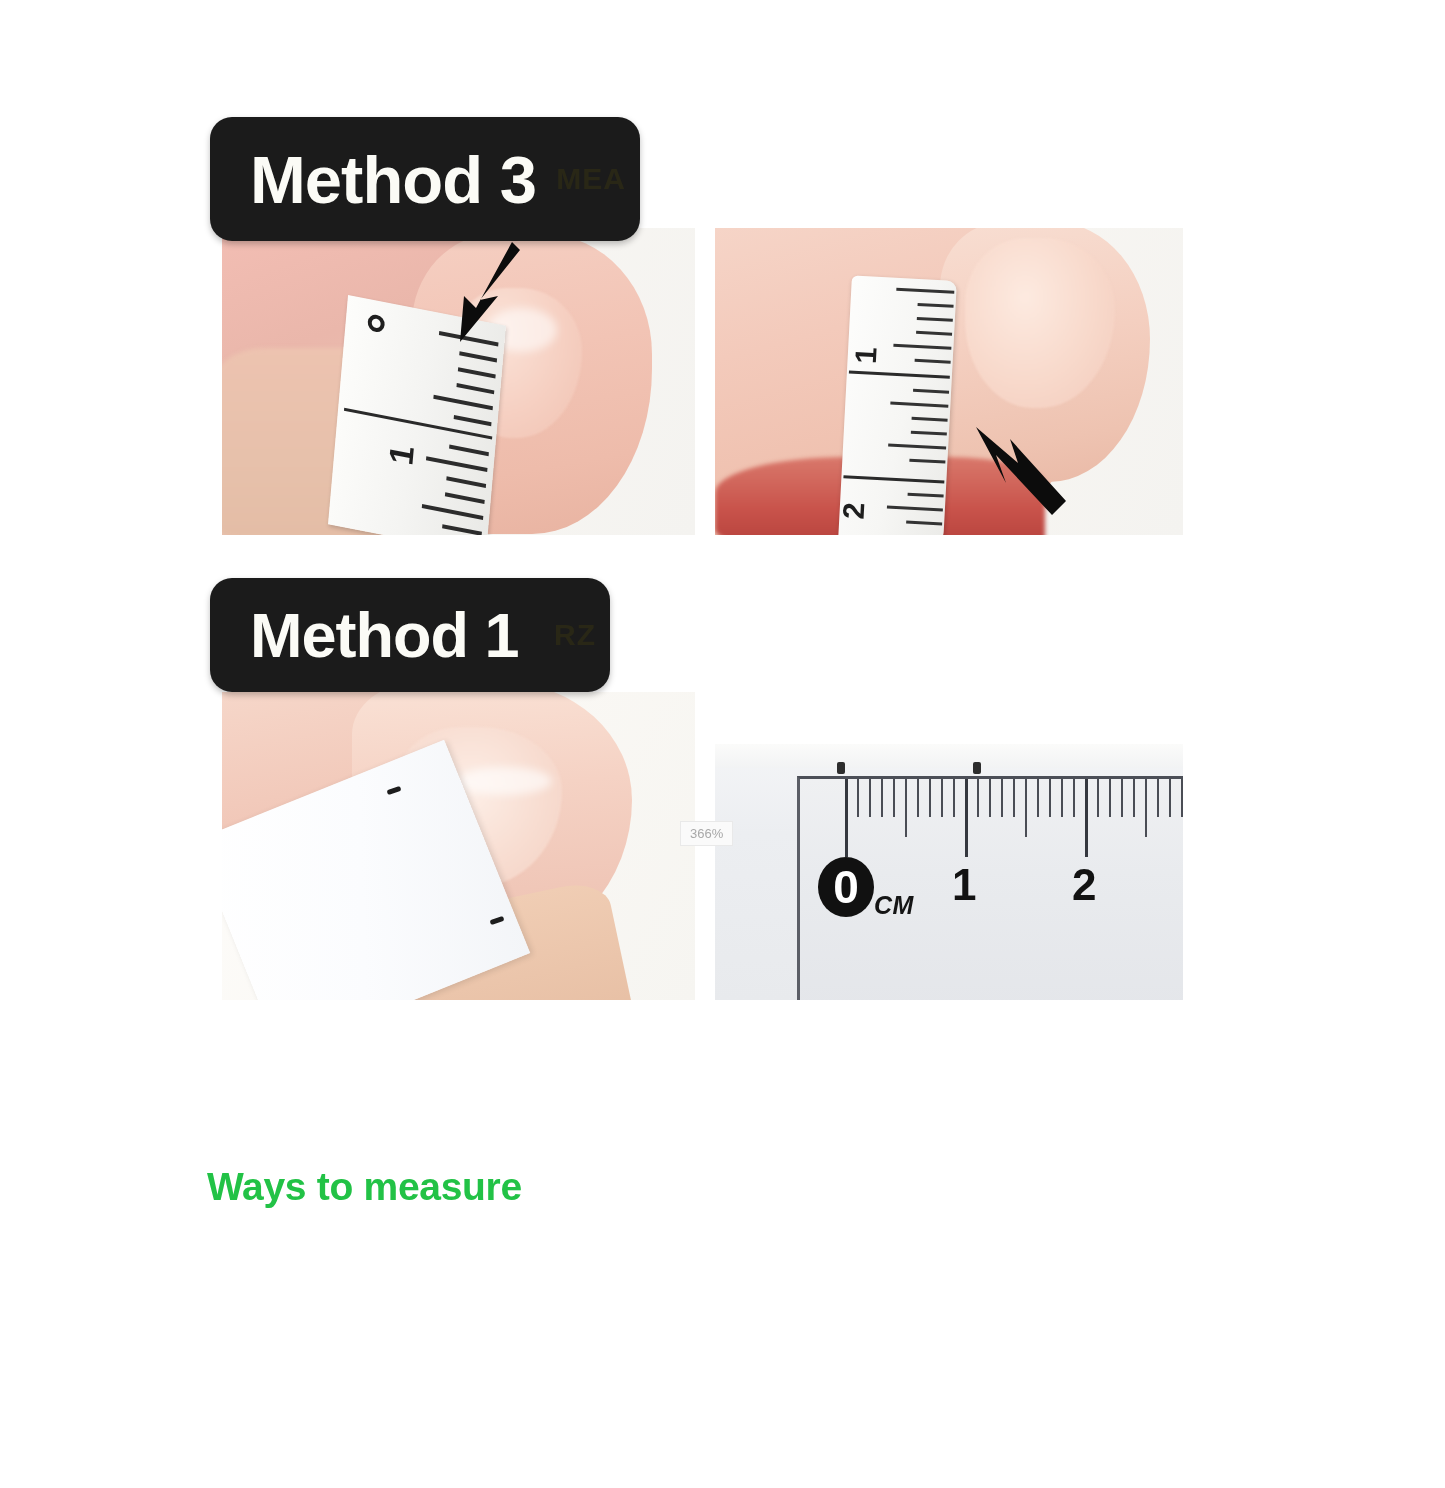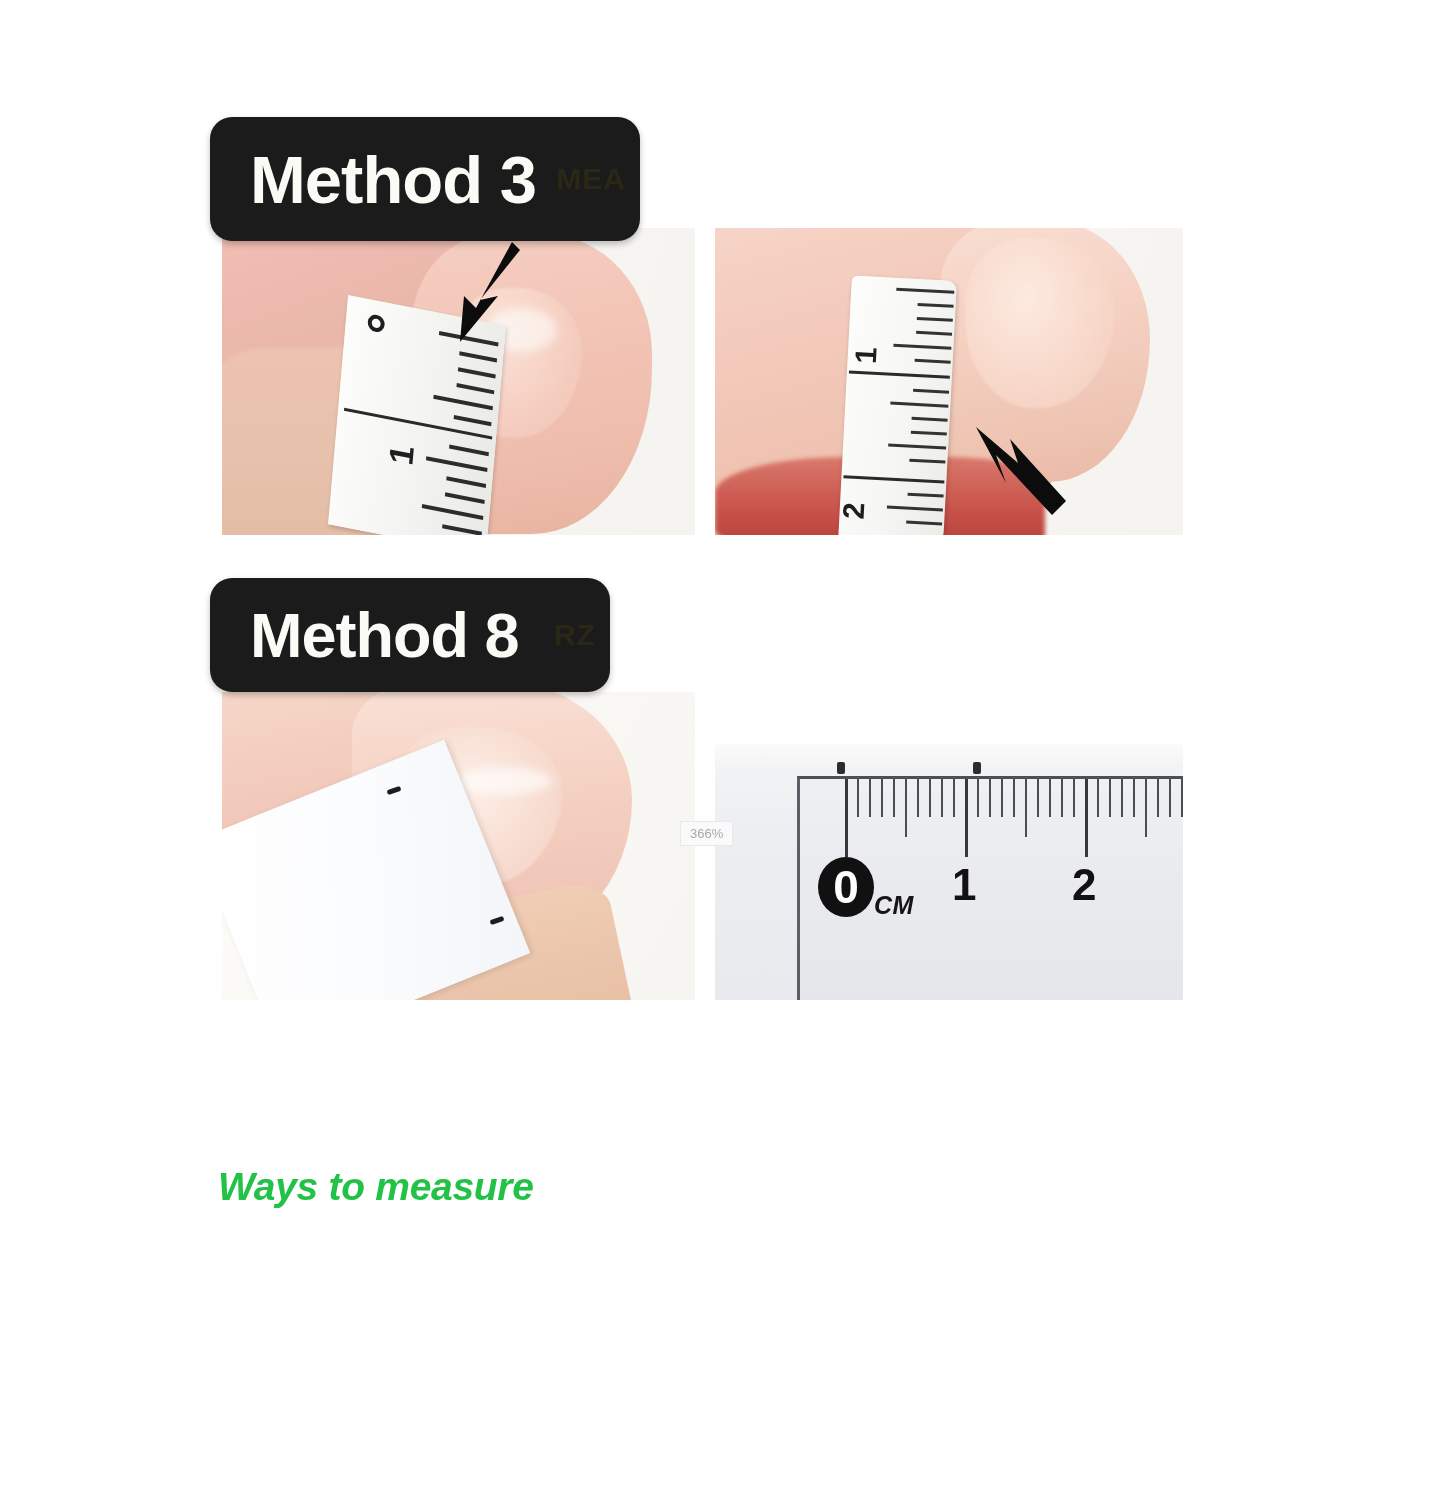--- a/index.html
+++ b/index.html
@@ -250,25 +250,24 @@
     border: 1px solid #e9e9e9;
     color: #a8a8a8;
     font-size: 13px;
     line-height: 1;
     z-index: 40;
     font-family: "Liberation Sans", sans-serif;
   }
 
   
   .heading {
-    position: absolute; left: 218px; top: 1166px;
+    position: absolute; left: 207px; top: 1166px;
     color: #22c246;
     font-size: 39px;
     font-weight: 700;
-    font-style: italic;
     letter-spacing: -0.3px;
     line-height: 1.1;
     text-align: right;
   }
   .body-text {
     position: absolute; left: 207px; top: 1244px;
     width: 1040px;
     color: #141414;
     font-size: 42px;
     line-height: 1.58;
@@ -402,21 +401,21 @@
 
     </div>
   </div>
 
   <div class="method-badge badge-1">
     <span class="label">Method 3</span>
     <span class="badge-ghost">MEA</span>
   </div>
 
   <div class="method-badge badge-2">
-    <span class="label">Method 8</span>
+    <span class="label">Method 1</span>
     <span class="badge-ghost">RZ</span>
   </div>
 
   <div class="zoom-badge">366%</div>
 
   <div class="heading">Ways to measure</div>
 
 </div>
 
 </body></html>

